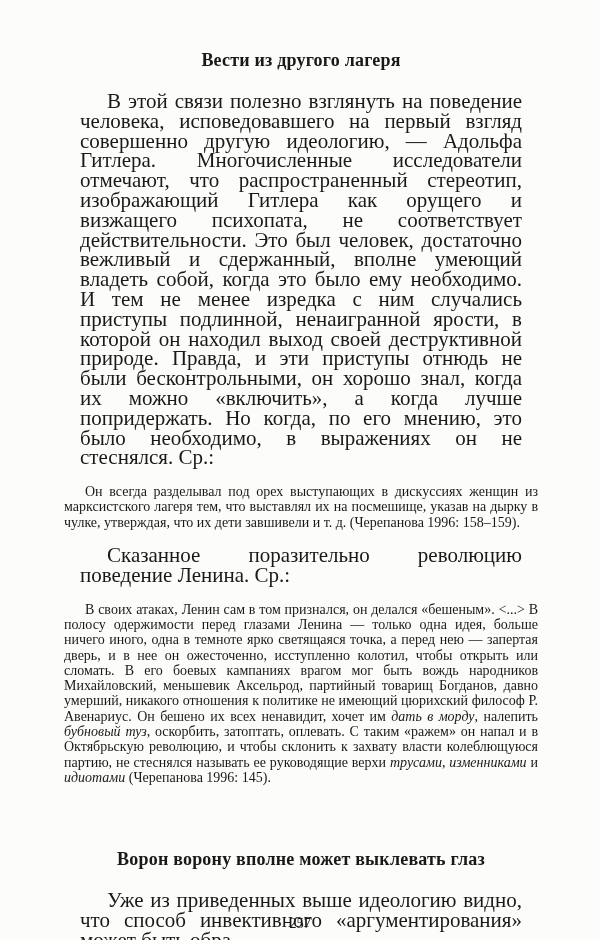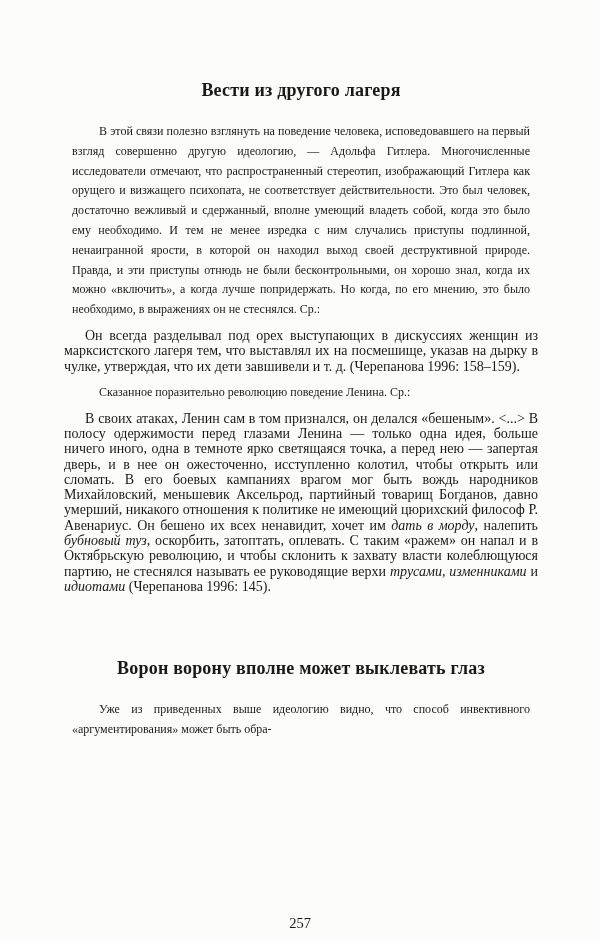--- a/index.html
+++ b/index.html
@@ -9,40 +9,40 @@
     background: #fcfcfa;
     font-family: "Liberation Serif", "DejaVu Serif", serif;
     color: #1a1918;
     position: relative;
     overflow: hidden;
   }
   .page {
     box-sizing: border-box;
     width: 600px;
     height: 940px;
-    padding: 80px 62px 0 64px;
+    padding: 50px 62px 0 64px;
     position: relative;
   }
   .chapter-heading {
     font-size: 18px;
     font-weight: bold;
     text-align: center;
     margin: 0 0 21px 0;
     letter-spacing: 0.2px;
   }
   .heading-2 {
     margin-top: 64px;
     margin-bottom: 21px;
   }
   .body-para {
-    font-size: 12px;
+    font-size: 21px;
     line-height: 19.8px;
     text-align: justify;
     text-indent: 27px;
-    margin: 8px;
+    margin: 16px;
   }
   .quote {
     font-size: 14px;
     line-height: 15.3px;
     text-align: justify;
     text-indent: 21px;
     margin: 6px 0 9px 0;
   }
   .quote em { font-style: italic; }
   .page-number {

